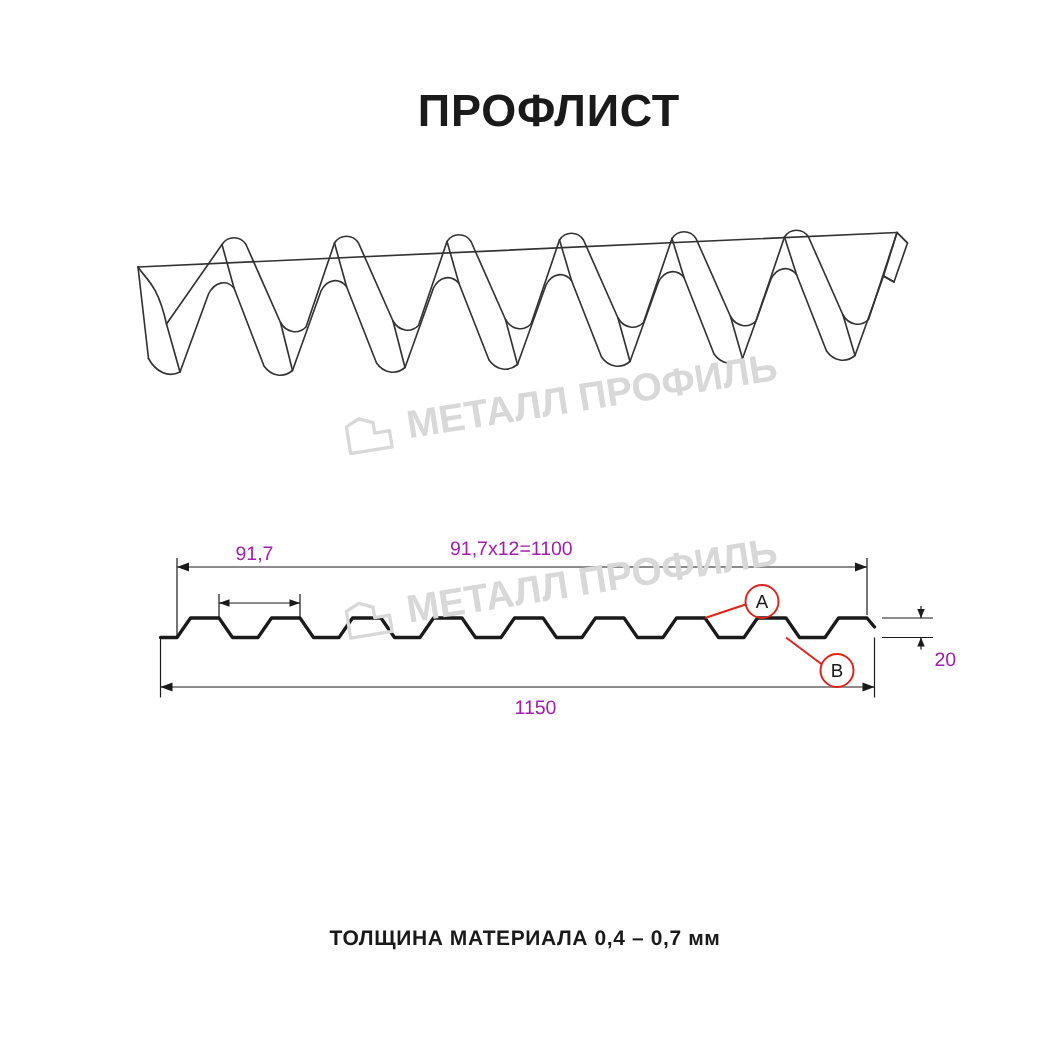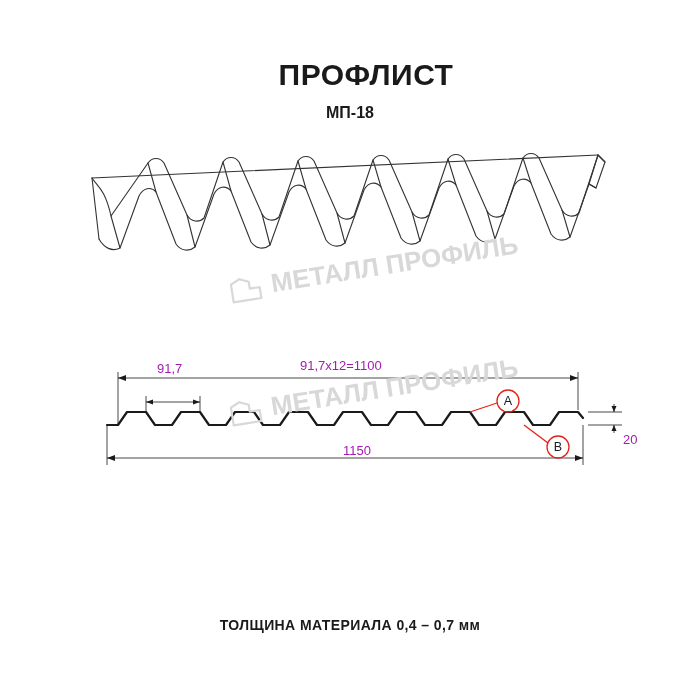--- a/index.html
+++ b/index.html
@@ -95,21 +95,20 @@
     color: #1a1a1a;
     text-align: center;
   }
 </style>
 </head>
 <body>
 
 <div class="page">
 
   <div class="title">ПРОФЛИСТ</div>
-  <div class="subtitle">МП-18</div>
 
   <svg class="svg-layer" width="700" height="700" viewBox="0 0 700 700">
     <g fill="none" stroke="#333333" stroke-width="1.1" stroke-linejoin="round" stroke-linecap="round">
 
       <path d="M92 178 L598 155"></path>
 
       <path d="M99 239
                C 104 248, 112 252, 120 248
                L 139 196
                C 143 188, 151 186, 156 192
@@ -260,21 +259,21 @@
     <g fill="none" stroke="#e2231a" stroke-width="1.3">
       <circle cx="508" cy="401" r="11"></circle>
       <path d="M497 403 L470 412"></path>
       <circle cx="558" cy="447" r="11"></circle>
       <path d="M548 443 L524 425"></path>
     </g>
   </svg>
 
   <div class="dim-label" style="left:300px; top:358px;">91,7х12=1100</div>
   <div class="dim-label" style="left:157px; top:361px;">91,7</div>
-  <div class="dim-label" style="left:343px; top:443px;">1150</div>
+  <div class="dim-label" style="left:343px; top:464px;">1150</div>
   <div class="dim-label" style="left:623px; top:432px;">20</div>
 
   <div class="callout-letter" style="left:501px; top:394px; width:14px;">A</div>
   <div class="callout-letter" style="left:551px; top:440px; width:14px;">B</div>
 
   <div class="wm wm-1">
     <svg class="wm-mark" width="34" height="26" viewBox="0 0 34 26">
       <path d="M2 24 L2 6 L11 2 L20 6 L20 13 L30 13 L30 24 Z" fill="none" stroke="#d8d8d8" stroke-width="2.2" stroke-linejoin="round"></path>
     </svg><span>МЕТАЛЛ ПРОФИЛЬ</span>
   </div>

